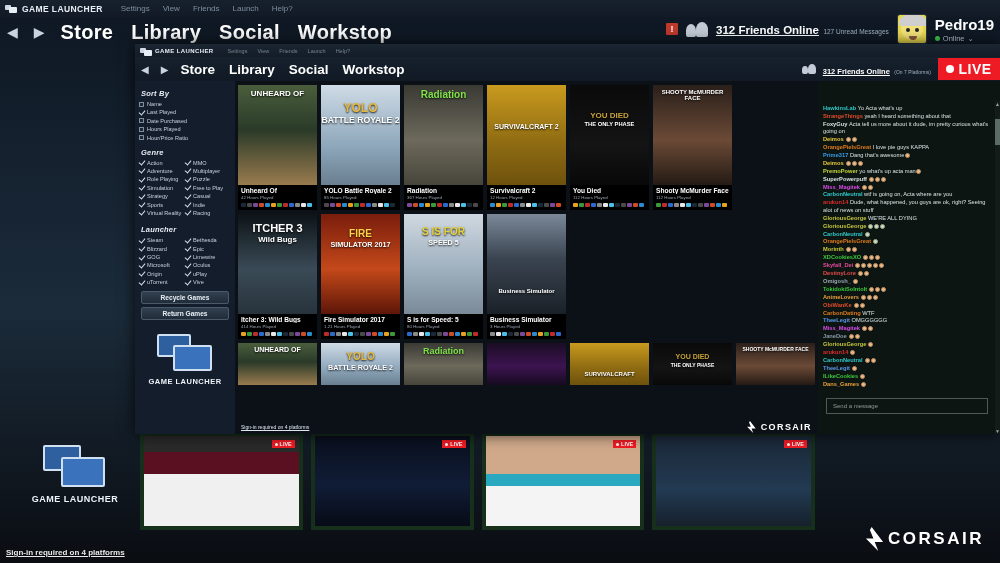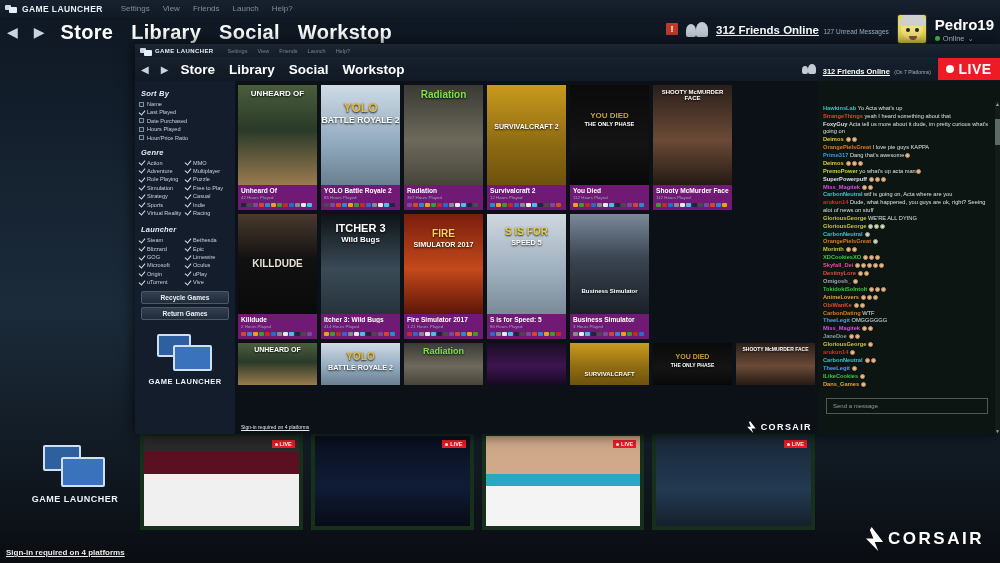--- a/index.html
+++ b/index.html
@@ -109,21 +109,21 @@
      justify-content:center; font-size:6.6px; font-weight:bold; color:#e8eef5;}
   #side-logo { margin-top:14px; }
   #side-logo .biglogo-ic { width:56px; height:40px;}
   #side-logo .biglogo-ic i:nth-child(1){ width:34px;height:23px;}
   #side-logo .biglogo-ic i:nth-child(2){ left:16px;top:11px;width:39px;height:26px;}
   #side-logo .biglogo-tx { font-size:7.5px;}
 
   
   #grid-wrap { flex:1; background:#0c1118; position:relative; padding:4px 3px 0 3px; overflow:hidden;}
   #grid { display:grid; grid-template-columns:repeat(7,1fr); gap:4px; }
-  .card { background:#701a75; position:relative; }
+  .card { background:#000000; position:relative; }
   .cover { width:100%; height:100px; position:relative; overflow:hidden; background:#222; }
   .cover .ctitle { position:absolute; left:0; right:0; text-align:center; font-weight:bold; }
   .meta { padding:2px 3px 1px 3px; }
   .meta .gt { font-size:6.6px; font-weight:bold; color:#fff; white-space:nowrap; overflow:hidden; text-overflow:ellipsis;}
   .meta .gh { font-size:4.4px; color:#9aa7b4; margin-top:1px;}
   .icons { display:flex; gap:1.5px; padding:1.5px 3px 3px 3px; }
   .icons i { width:4.5px; height:4.5px; border-radius:1px; display:block; }
 
   .row2 { margin-top:4px; }
   .row3 { margin-top:4px; }
@@ -616,43 +616,20 @@
                 <i style="background: rgb(27, 40, 56);"></i>
                 <i style="background: rgb(74, 74, 74);"></i>
                 <i style="background: rgb(122, 74, 154);"></i>
                 <i style="background: rgb(208, 74, 42);"></i>
                 <i style="background: rgb(42, 138, 207);"></i>
                 <i style="background: rgb(232, 160, 32);"></i>
               </div>
             </div>
           </div>
         <div id="grid2" class="row2" style="display:grid;grid-template-columns:repeat(7,1fr);gap:4px;">
-            <div class="card">
-              <div class="cover" style="background: linear-gradient(rgb(74, 58, 46), rgb(17, 17, 17) 45%, rgb(10, 10, 10));">
-                <div class="ctitle" style="top: 44px; font-size: 10px; color: rgb(232, 226, 208); text-shadow: rgba(0, 0, 0, 0.9) 0px 1px 2px;">KILLDUDE</div>
-              </div>
-              <div class="meta">
-                <div class="gt">Killdude</div>
-                <div class="gh">2 Hours Played</div>
-              </div>
-              <div class="icons">
-                <i style="background: rgb(208, 74, 42);"></i>
-                <i style="background: rgb(42, 138, 207);"></i>
-                <i style="background: rgb(232, 160, 32);"></i>
-                <i style="background: rgb(58, 154, 58);"></i>
-                <i style="background: rgb(192, 42, 42);"></i>
-                <i style="background: rgb(42, 106, 207);"></i>
-                <i style="background: rgb(138, 138, 138);"></i>
-                <i style="background: rgb(232, 232, 232);"></i>
-                <i style="background: rgb(74, 192, 232);"></i>
-                <i style="background: rgb(27, 40, 56);"></i>
-                <i style="background: rgb(74, 74, 74);"></i>
-                <i style="background: rgb(122, 74, 154);"></i>
-              </div>
-            </div>
             <div class="card">
               <div class="cover" style="background: linear-gradient(rgb(14, 20, 24), rgb(58, 74, 86) 55%, rgb(39, 51, 60));">
                 <div class="ctitle" style="top: 8px; font-size: 11px; color: rgb(255, 255, 255); text-shadow: rgba(0, 0, 0, 0.9) 0px 1px 2px;">ITCHER 3</div>
                 <div class="ctitle" style="top: 21px; font-size: 7.92px; color: rgb(255, 255, 255); text-shadow: rgba(0, 0, 0, 0.9) 0px 1px 2px;">Wild Bugs</div>
               </div>
               <div class="meta">
                 <div class="gt">Itcher 3: Wild Bugs</div>
                 <div class="gh">414 Hours Played</div>
               </div>
               <div class="icons">

